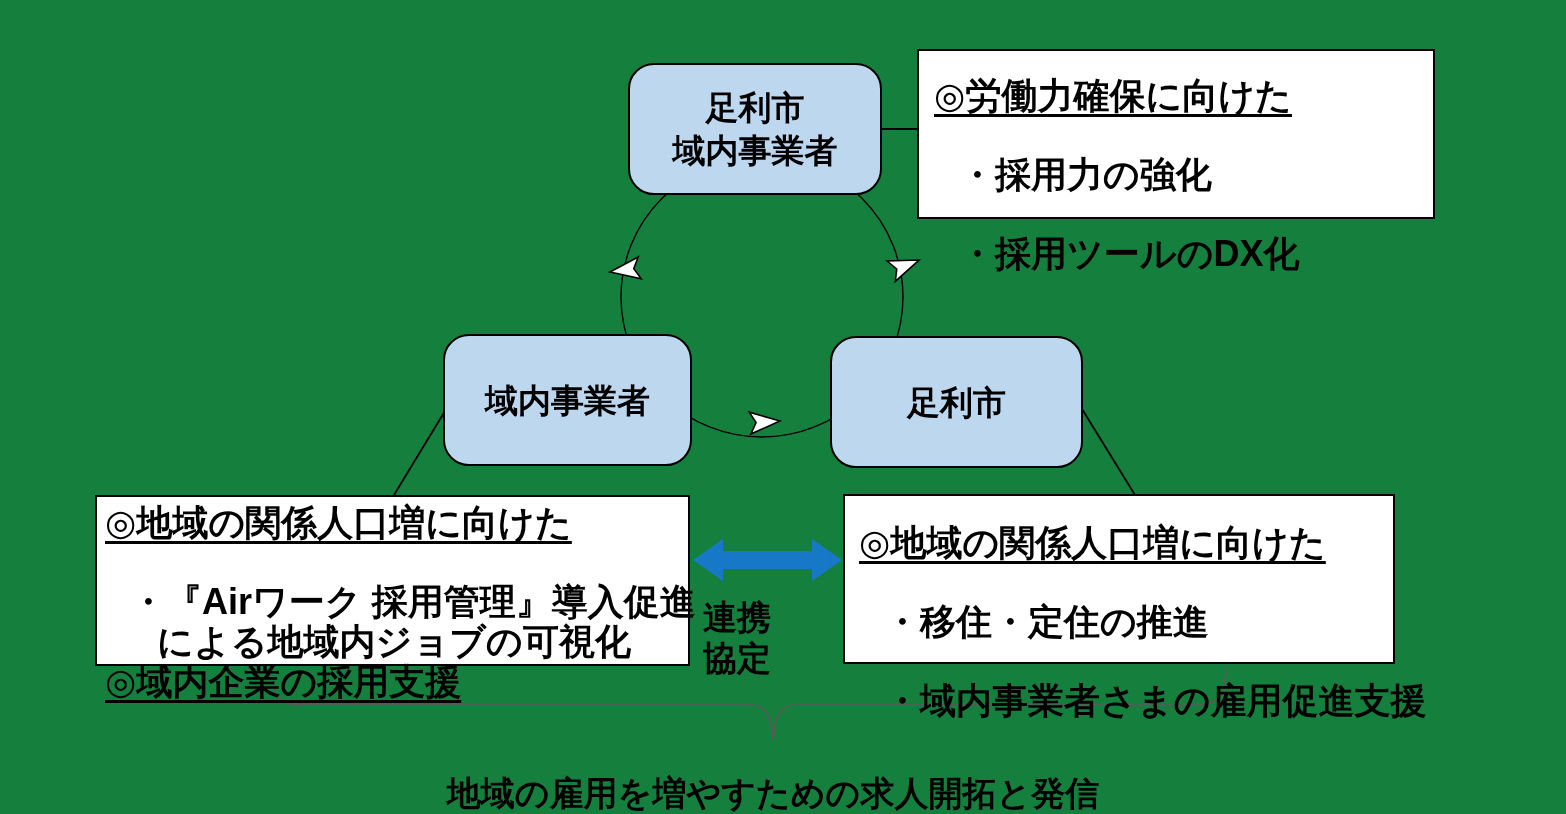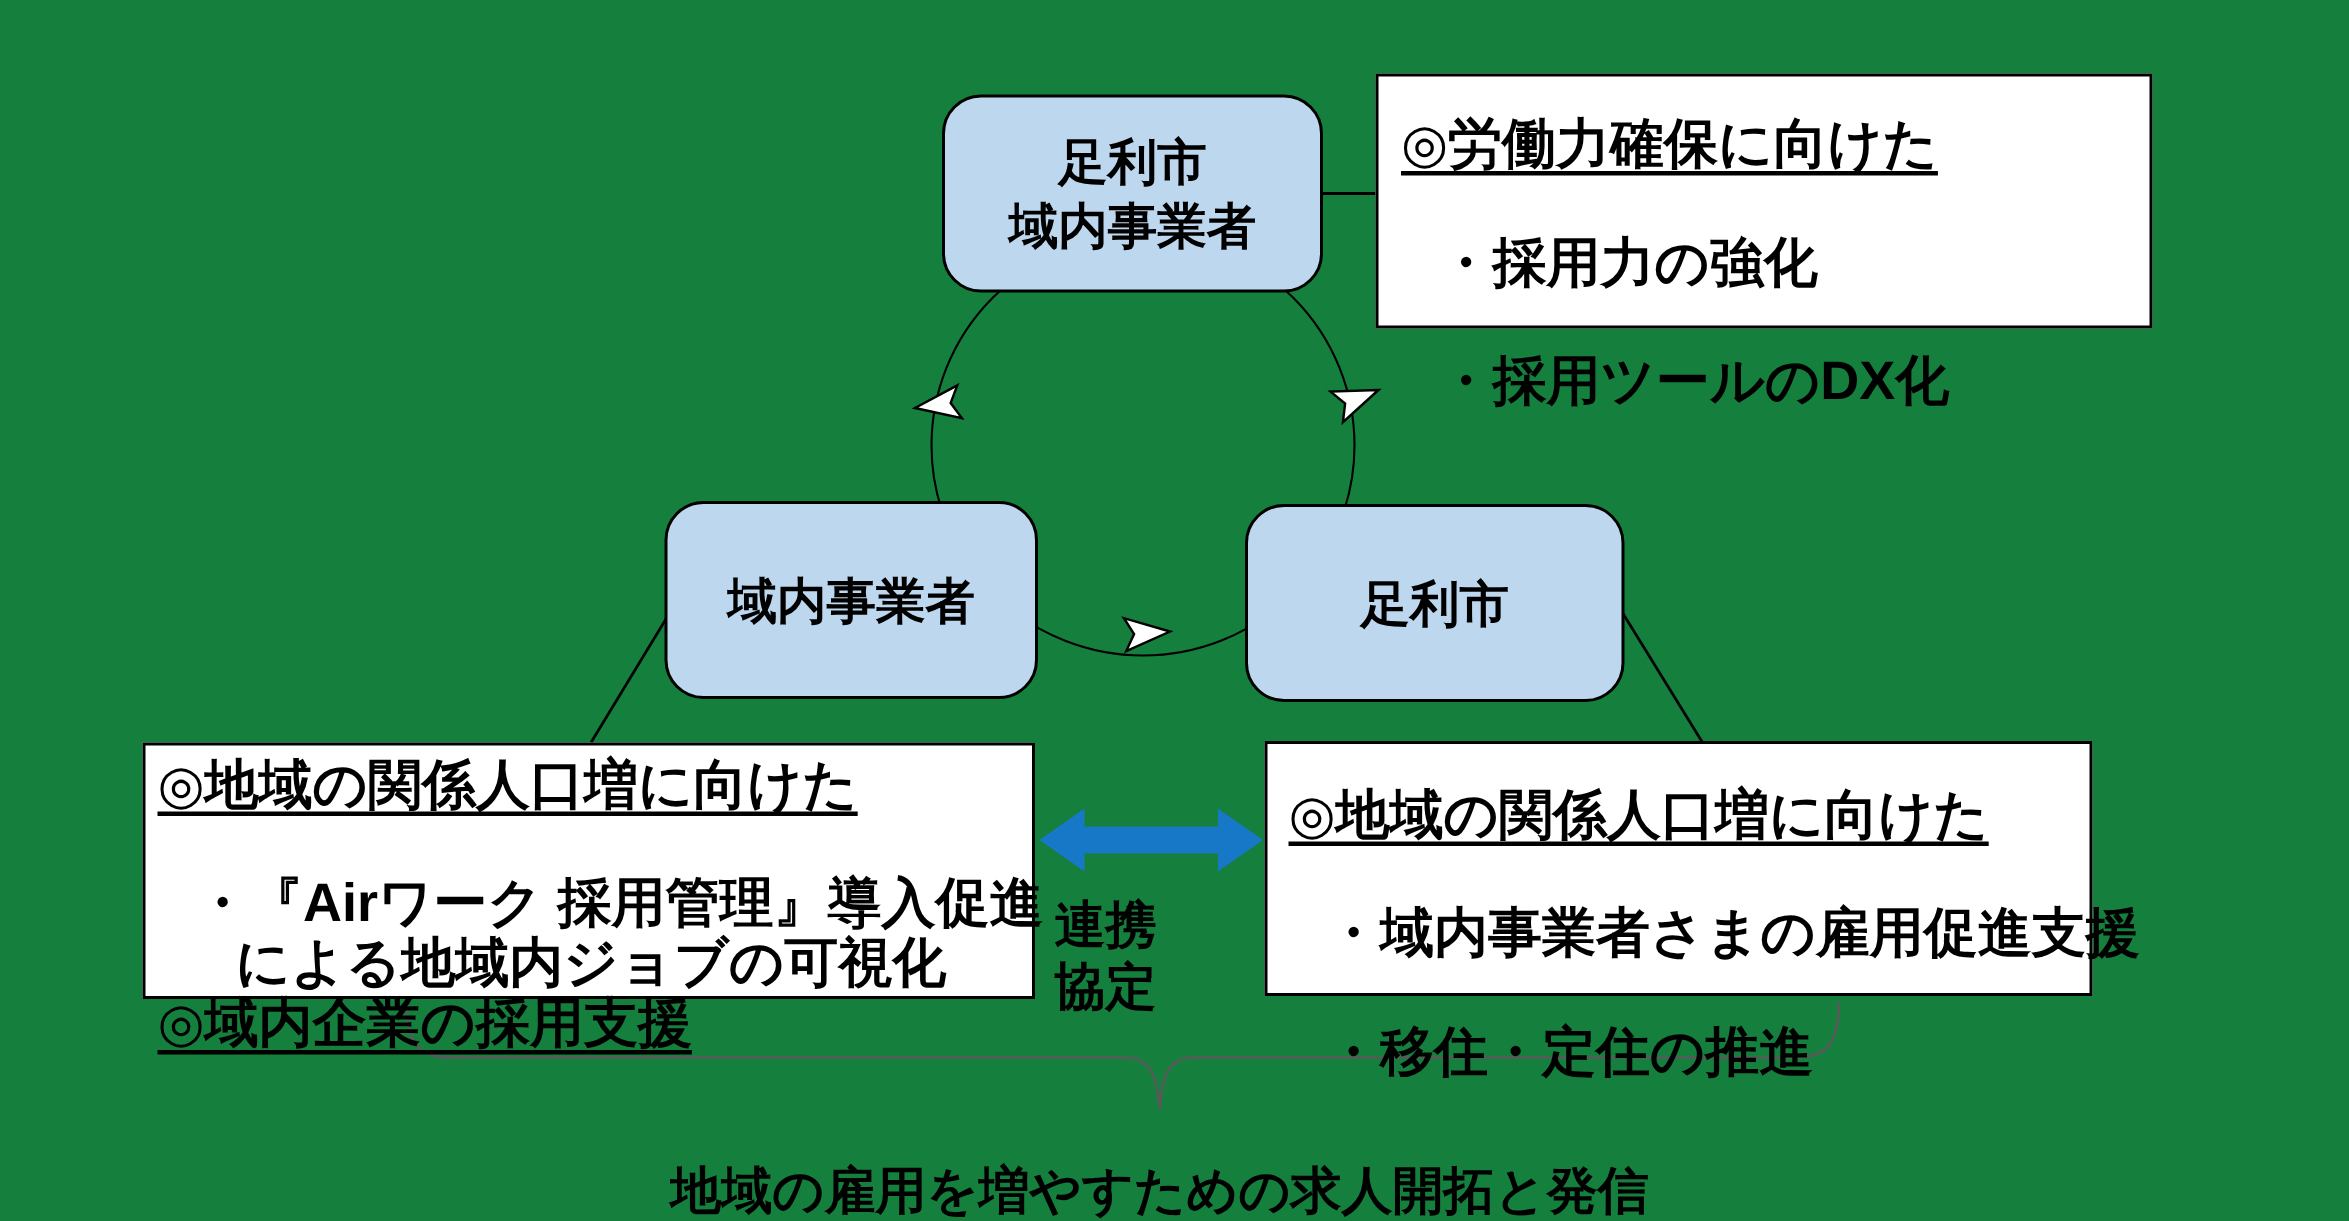--- a/index.html
+++ b/index.html
@@ -100,22 +100,22 @@
 
   <div class="callout callout-recruit">
     <div class="u">◎地域の関係人口増に向けた</div>
     <div class="ind1">・『Airワーク 採用管理』導入促進</div>
     <div class="ind2">による地域内ジョブの可視化</div>
     <div class="u">◎域内企業の採用支援</div>
   </div>
 
   <div class="callout callout-city">
     <div class="u">◎地域の関係人口増に向けた</div>
+    <div class="ind1">・移住・定住の推進</div>
     <div class="ind1">・域内事業者さまの雇用促進支援</div>
-    <div class="ind1">・移住・定住の推進</div>
   </div>
 
   <div class="partnership">
     <div>連携</div>
     <div>協定</div>
   </div>
 
   <div class="footer-title">地域の雇用を増やすための求人開拓と発信</div>
 
 </div>

